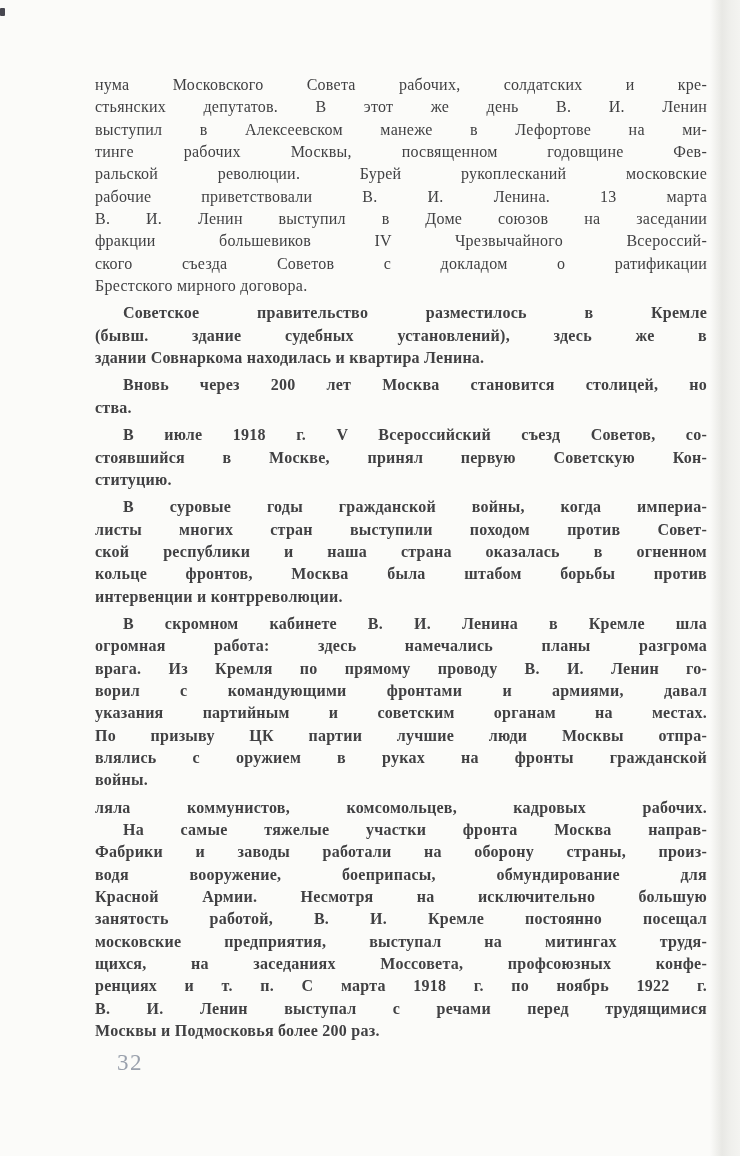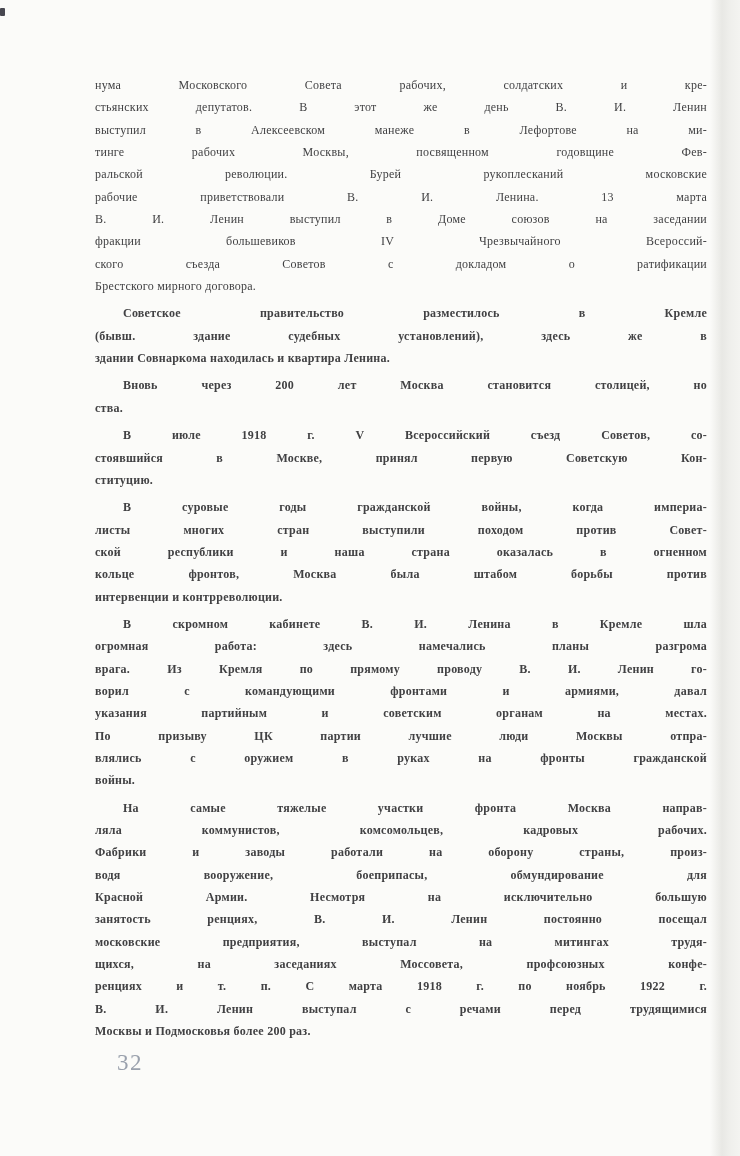--- a/index.html
+++ b/index.html
@@ -40,21 +40,21 @@
     height: 8px;
     background: var(--artifact, #474750);
     border-radius: 1px;
   }
   .text-block {
     position: absolute;
     left: 95px;
     top: 74px;
     width: 612px;
     color: var(--ink, #414143);
-    font-size: 12px;
+    font-size: 16px;
     line-height: 22.35px;
     letter-spacing: 0.25px;
   }
   .para { margin: 0; }
   .para + .para { margin-top: 5px; font-weight: bold; }
   .line {
     text-align: justify;
     text-align-last: justify;
     white-space: normal;
   }
@@ -113,26 +113,26 @@
         <div class="line first">В скромном кабинете В. И. Ленина в Кремле шла</div>
         <div class="line">огромная работа: здесь намечались планы разгрома</div>
         <div class="line">врага. Из Кремля по прямому проводу В. И. Ленин го-</div>
         <div class="line">ворил с командующими фронтами и армиями, давал</div>
         <div class="line">указания партийным и советским органам на местах.</div>
         <div class="line">По призыву ЦК партии лучшие люди Москвы отпра-</div>
         <div class="line">влялись с оружием в руках на фронты гражданской</div>
         <div class="line last">войны.</div>
       </div>
       <div class="para">
+        <div class="line">ляла коммунистов, комсомольцев, кадровых рабочих.</div>
         <div class="line first">На самые тяжелые участки фронта Москва направ-</div>
-        <div class="line">ляла коммунистов, комсомольцев, кадровых рабочих.</div>
         <div class="line">Фабрики и заводы работали на оборону страны, произ-</div>
         <div class="line">водя вооружение, боеприпасы, обмундирование для</div>
         <div class="line">Красной Армии. Несмотря на исключительно большую</div>
-        <div class="line">занятость ренциях, В. И. Ленин постоянно посещал</div>
+        <div class="line">занятость работой, В. И. Кремле постоянно посещал</div>
         <div class="line">московские предприятия, выступал на митингах трудя-</div>
         <div class="line">щихся, на заседаниях Моссовета, профсоюзных конфе-</div>
         <div class="line">ренциях и т. п. С марта 1918 г. по ноябрь 1922 г.</div>
         <div class="line">В. И. Ленин выступал с речами перед трудящимися</div>
         <div class="line last">Москвы и Подмосковья более 200 раз.</div>
       </div>
     </div>
   <div class="page-number">32</div>
 </div>
 

